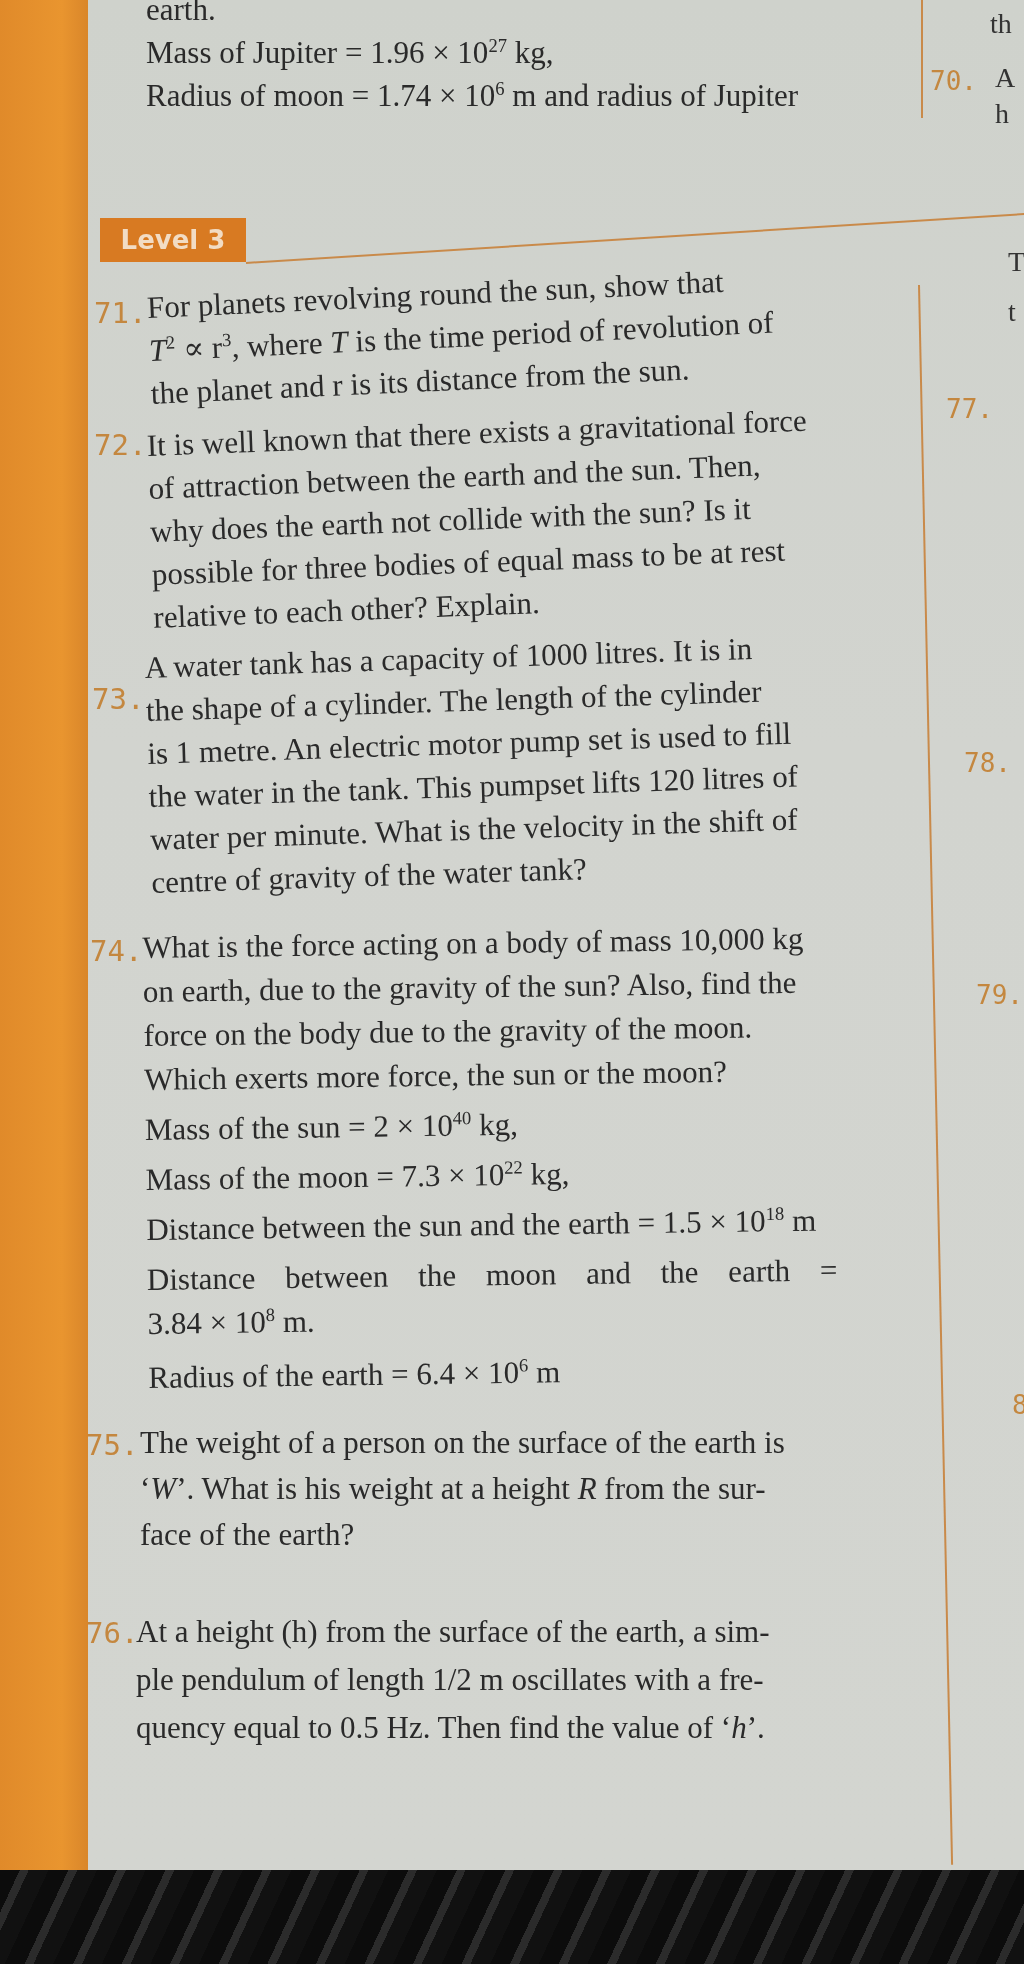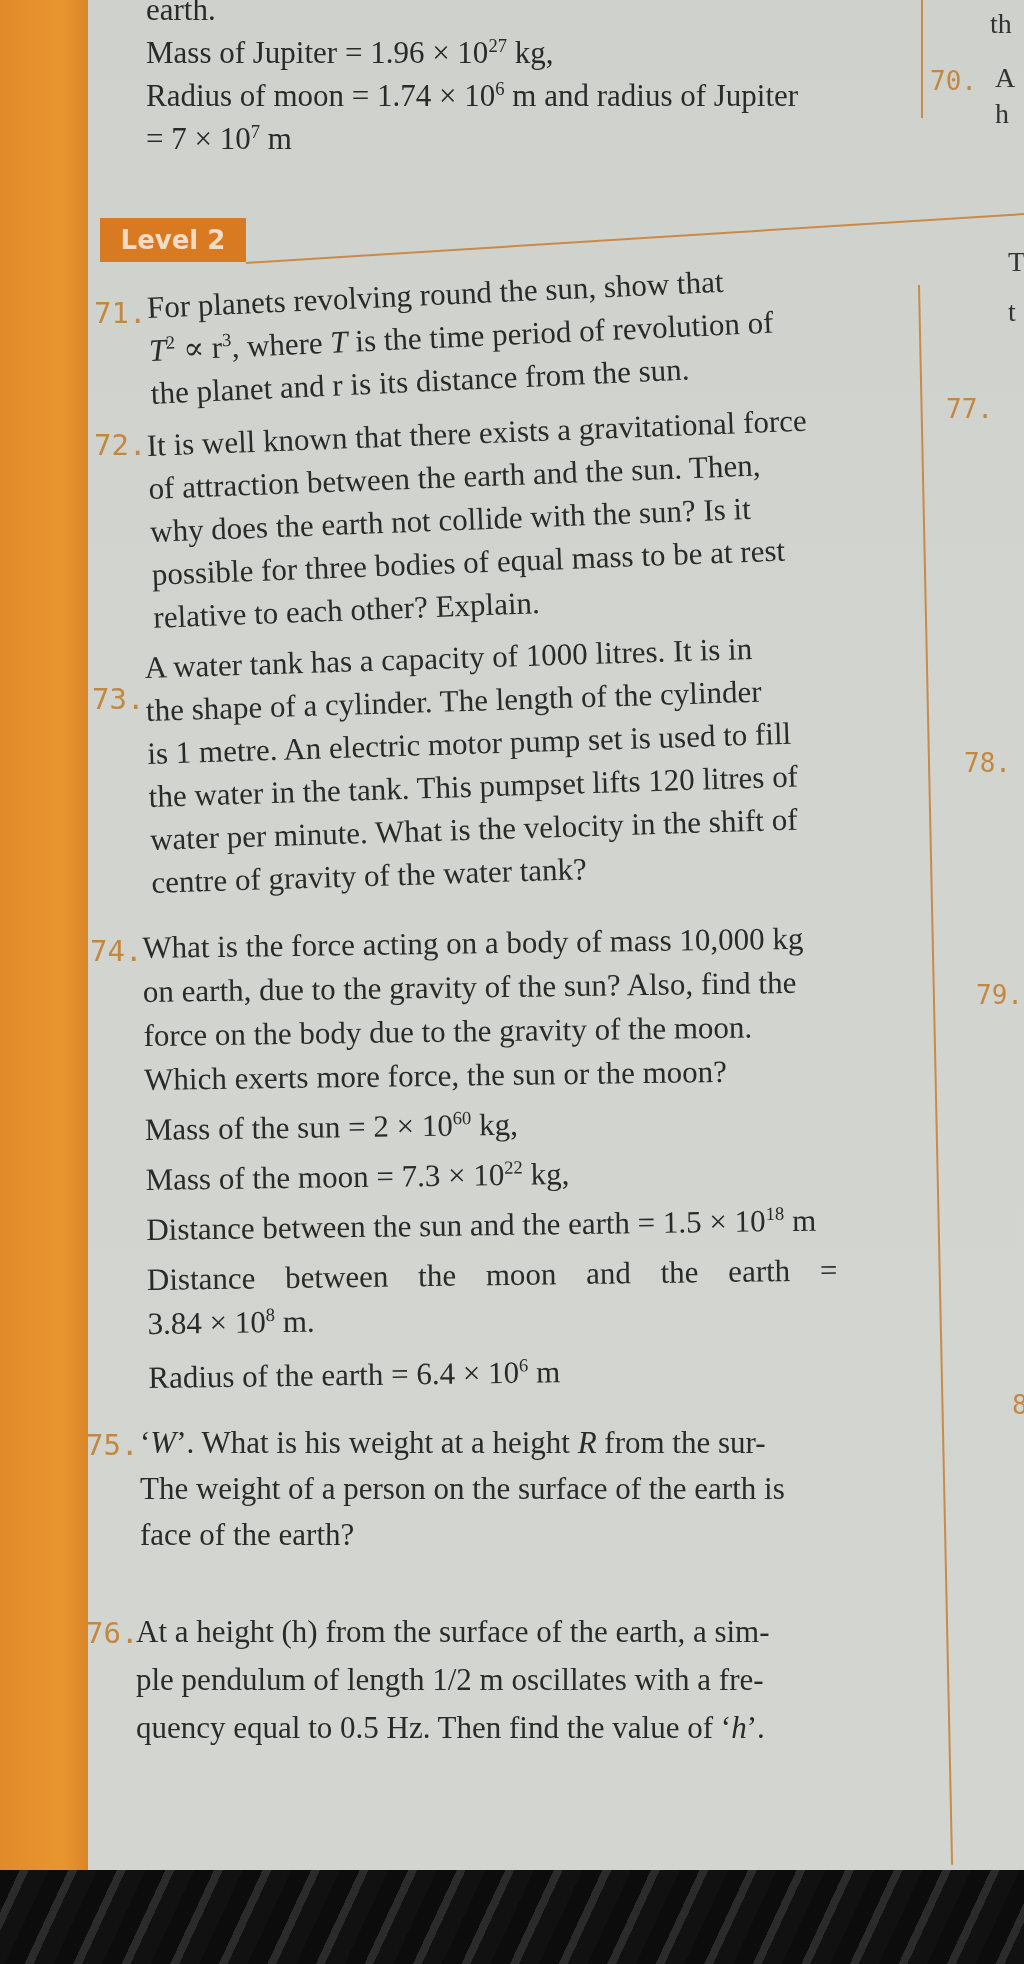--- a/index.html
+++ b/index.html
@@ -44,24 +44,23 @@
 <div class="page"></div>
 
 <div class="vline" style="left:921px; top:0; height:118px;"></div>
 <div class="hline" style="left:246px; top:262px; width:790px; transform:rotate(-3.6deg);"></div>
 <div class="vline" style="left:918px; top:285px; height:1580px; transform:rotate(-1.2deg); transform-origin:top;"></div>
 
 <div class="text" style="left:146px; top:-12px;">
   <div class="line">earth.</div>
   <div class="line"><span>Mass of Jupiter = 1.96 × 10</span><sup>27</sup><span> kg,</span></div>
   <div class="line"><span>Radius of moon = 1.74 × 10</span><sup>6</sup><span> m and radius of Jupiter</span></div>
-  <div class="line"><span>= 7 × 10</span><sup>7</sup><span> m</span></div>
 </div>
 
-<div class="level-badge">Level 2</div>
+<div class="level-badge">Level 3</div>
 
 <div class="qnum" style="left:94px; top:296px;">71.</div>
 <div class="text" style="left:146px; top:286px; transform:rotate(-2.6deg); transform-origin:left top;">
   <div class="line">For planets revolving round the sun, show that</div>
   <div class="line"><span class="it">T</span><sup>2</sup><span> ∝ r</span><sup>3</sup><span>, where </span><span class="it">T</span><span> is the time period of revolution of</span></div>
   <div class="line">the planet and r is its distance from the sun.</div>
 </div>
 
 <div class="qnum" style="left:94px; top:428px;">72.</div>
 <div class="text" style="left:146px; top:424px; transform:rotate(-2.2deg); transform-origin:left top;">
@@ -81,32 +80,32 @@
   <div class="line">water per minute. What is the velocity in the shift of</div>
   <div class="line">centre of gravity of the water tank?</div>
 </div>
 
 <div class="qnum" style="left:90px; top:934px;">74.</div>
 <div class="text" style="left:142px; top:926px; line-height:44px; transform:rotate(-0.8deg); transform-origin:left top;">
   <div class="line">What is the force acting on a body of mass 10,000 kg</div>
   <div class="line">on earth, due to the gravity of the sun? Also, find the</div>
   <div class="line">force on the body due to the gravity of the moon.</div>
   <div class="line">Which exerts more force, the sun or the moon?</div>
-  <div class="line" style="margin-top:6px;"><span>Mass of the sun = 2 × 10</span><sup>60</sup><span> kg,</span></div>
+  <div class="line" style="margin-top:6px;"><span>Mass of the sun = 2 × 10</span><sup>40</sup><span> kg,</span></div>
   <div class="line" style="margin-top:6px;"><span>Mass of the moon = 7.3 × 10</span><sup>22</sup><span> kg,</span></div>
   <div class="line" style="margin-top:6px;"><span>Distance between the sun and the earth = 1.5 × 10</span><sup>18</sup><span> m</span></div>
   <div class="line" style="margin-top:6px; word-spacing:22px;">Distance between the moon and the earth =</div>
   <div class="line"><span>3.84 × 10</span><sup>8</sup><span> m.</span></div>
   <div class="line" style="margin-top:10px;"><span>Radius of the earth = 6.4 × 10</span><sup>6</sup><span> m</span></div>
 </div>
 
 <div class="qnum" style="left:86px; top:1428px;">75.</div>
 <div class="text" style="left:140px; top:1420px; line-height:46px;">
+  <div class="line">The weight of a person on the surface of the earth is</div>
   <div class="line"><span>‘</span><span class="it">W</span><span>’. What is his weight at a height </span><span class="it">R</span><span> from the sur-</span></div>
-  <div class="line">The weight of a person on the surface of the earth is</div>
   <div class="line">face of the earth?</div>
 </div>
 
 <div class="qnum" style="left:86px; top:1616px;">76.</div>
 <div class="text" style="left:136px; top:1608px; line-height:48px;">
   <div class="line">At a height (h) from the surface of the earth, a sim-</div>
   <div class="line">ple pendulum of length 1/2 m oscillates with a fre-</div>
   <div class="line"><span>quency equal to 0.5 Hz. Then find the value of ‘</span><span class="it">h</span><span>’.</span></div>
 </div>
 

